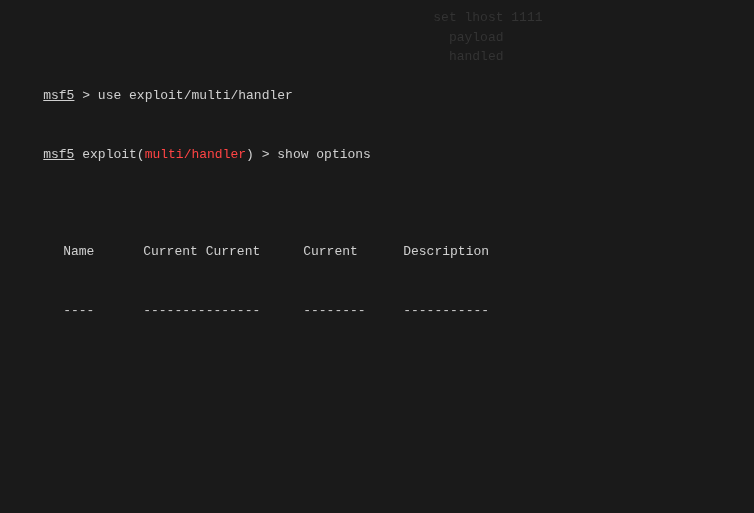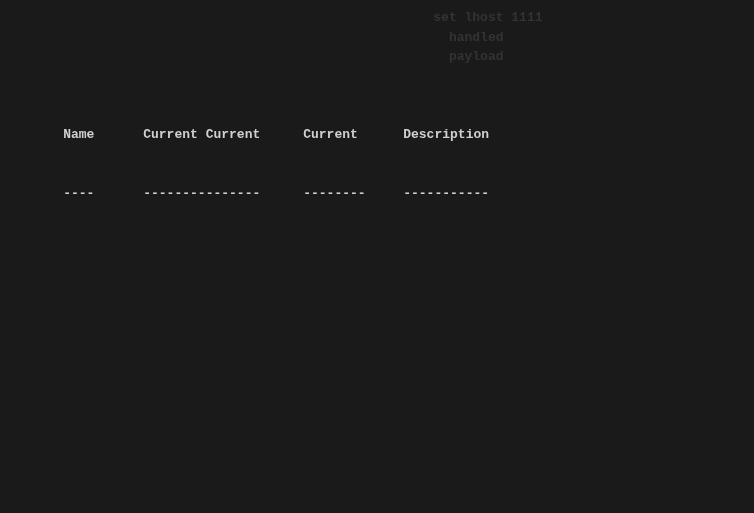--- a/index.html
+++ b/index.html
@@ -18,21 +18,20 @@
       padding: 8px 12px;
     }
     .terminal {
       width: 100%;
       height: 100%;
       position: relative;
     }
     .line {
       line-height: 1.5;
       white-space: pre;
-      font-weight: bold;
     }
     .prompt-label {
       color: #d0d0d0;
       text-decoration: underline;
     }
     .highlight-red {
       color: #ff4444;
     }
     .table-section {
       margin-left: 20px;
@@ -40,26 +39,32 @@
     .blurred-top {
       color: #555;
     }
   </style>
 </head>
 <body>
 
 <div class="terminal">
 
   <div class="line blurred-top">                                                      <span style="color:#333">set lhost 1111</span></div>
+  <div class="line blurred-top">                                                      <span style="color:#333">  payload</span></div>
   <div class="line blurred-top">                                                      <span style="color:#333">  handled</span></div>
-  <div class="line blurred-top">                                                      <span style="color:#333">  payload</span></div>
+
+  <div class="line">
+    <span class="prompt-label">msf5</span><span> &gt; use exploit/multi/handler</span>
+  </div>
 
 
 
-
+  <div class="line">
+    <span class="prompt-label">msf5</span><span> exploit(</span><span class="highlight-red">multi/handler</span><span>)</span><span> &gt; show options</span>
+  </div>
 
   <div class="line">&nbsp;</div>
 
 
   <div class="line">&nbsp;</div>
 
   <div class="line table-section">
     <span style="display:inline-block;width:80px">Name</span><span style="display:inline-block;width:160px">Current Current</span><span style="display:inline-block;width:100px">Current</span><span>Description</span>
   </div>
   <div class="line table-section">

